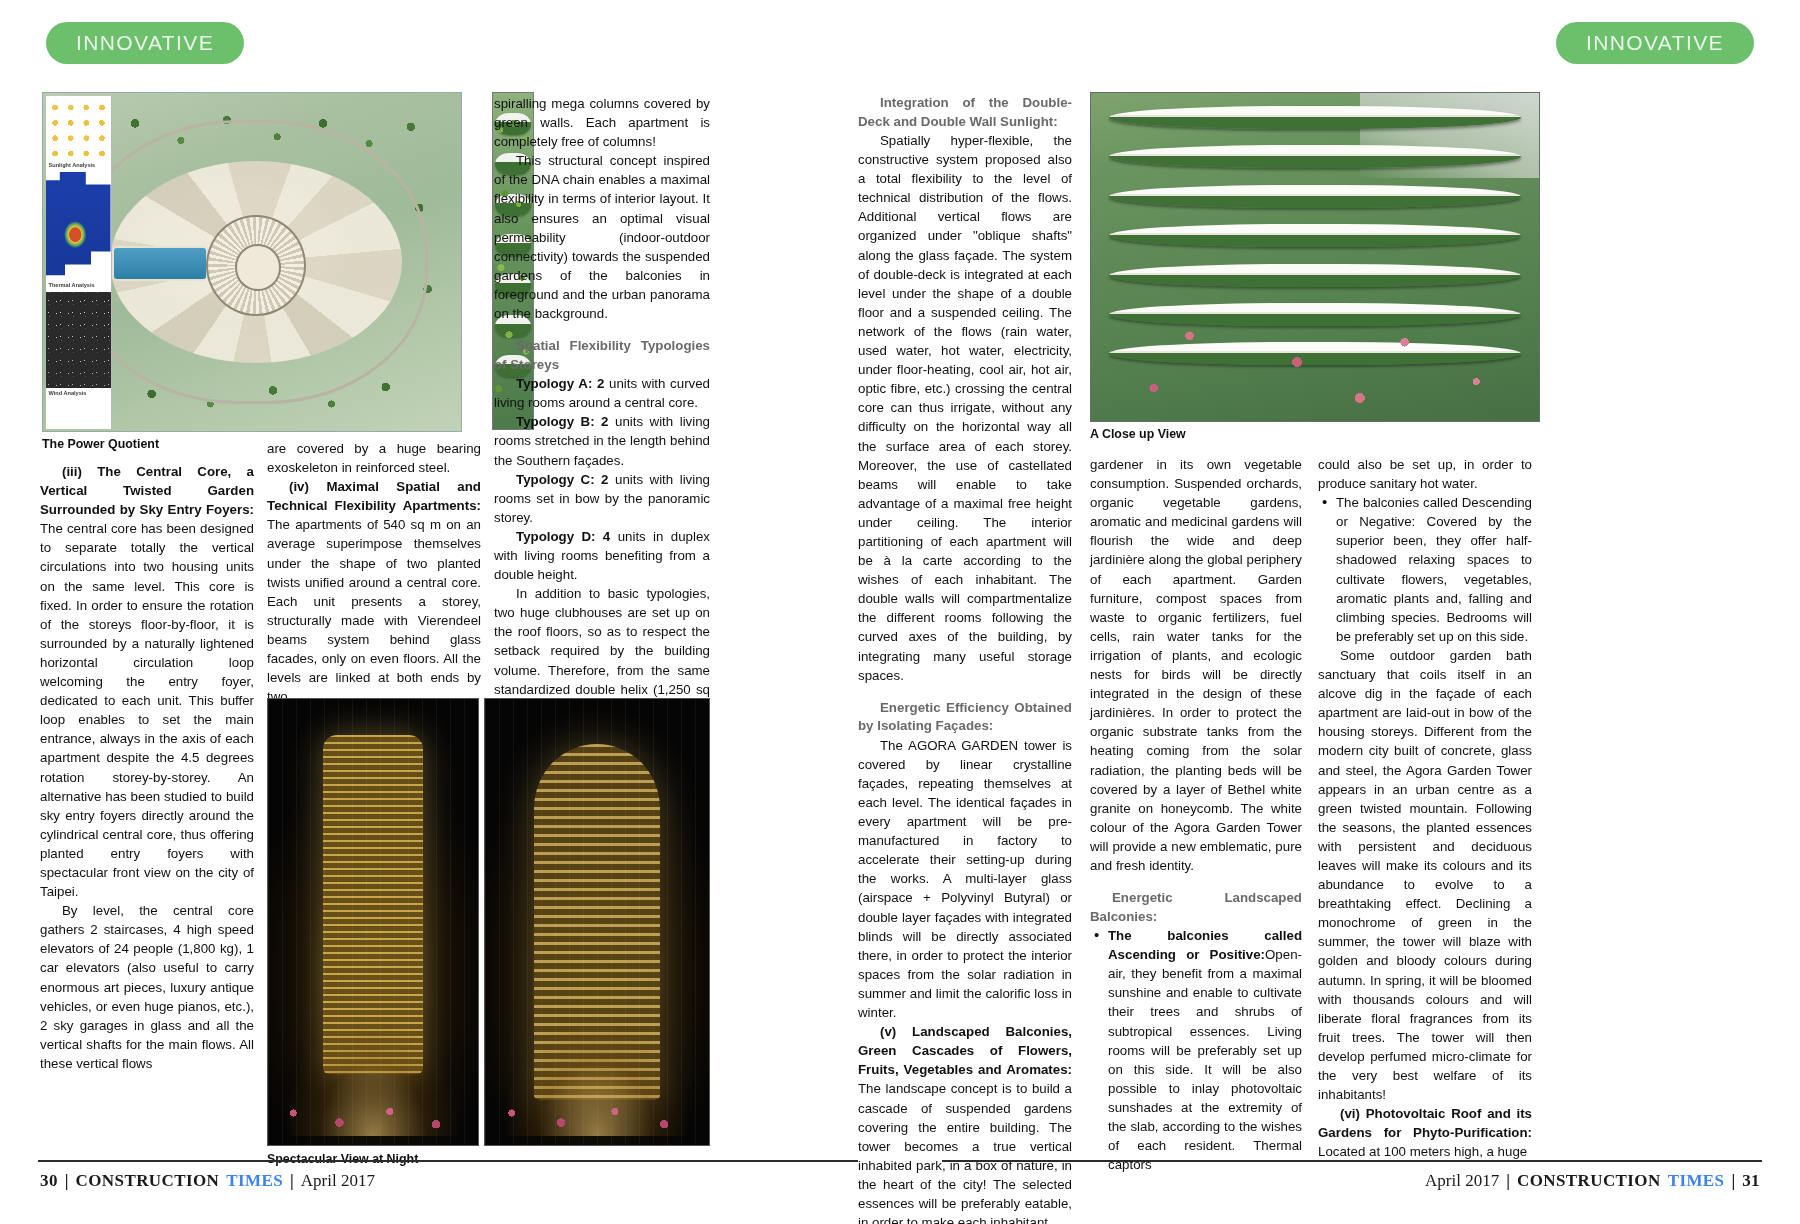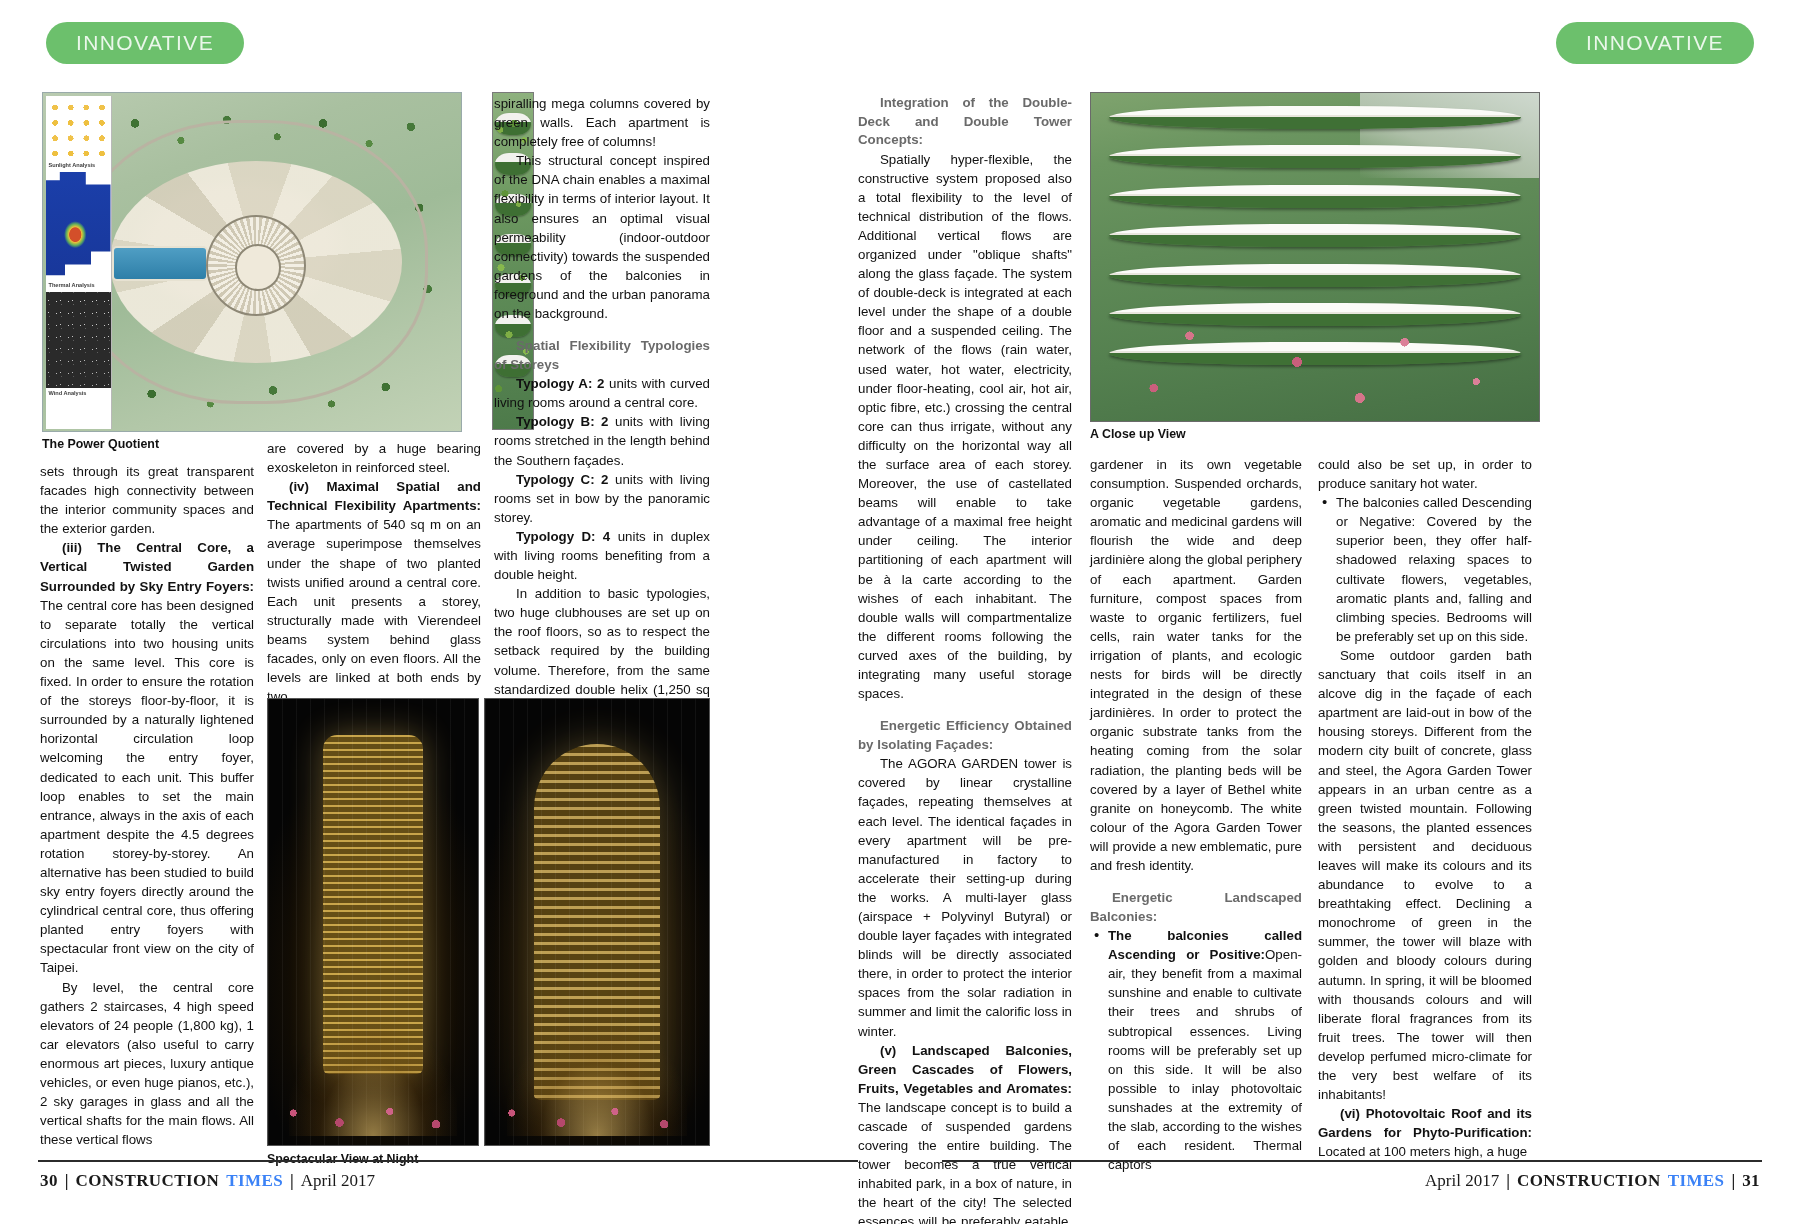--- a/index.html
+++ b/index.html
@@ -329,21 +329,20 @@
         <div class="aer-b" style="top:30%;"></div>
         <div class="aer-b" style="top:42%;"></div>
         <div class="aer-b" style="top:54%;"></div>
         <div class="aer-b" style="top:66%;"></div>
         <div class="aer-b" style="top:78%;"></div>
         <div class="aer-veg"></div>
       </div>
     </div>
 
     <div class="col" style="left:40px; top:462px; width:214px;">
-      <p class="noind">sets through its great transparent facades high connectivity between the interior community spaces and the exterior garden.</p>
       <p><b>(iii) The Central Core, a Vertical Twisted Garden Surrounded by Sky Entry Foyers:</b><span> The central core has been designed to separate totally the vertical circulations into two housing units on the same level. This core is fixed. In order to ensure the rotation of the storeys floor-by-floor, it is surrounded by a naturally lightened horizontal circulation loop welcoming the entry foyer, dedicated to each unit. This buffer loop enables to set the main entrance, always in the axis of each apartment despite the 4.5 degrees rotation storey-by-storey. An alternative has been studied to build sky entry foyers directly around the cylindrical central core, thus offering planted entry foyers with spectacular front view on the city of Taipei.</span></p>
       <p>By level, the central core gathers 2 staircases, 4 high speed elevators of 24 people (1,800 kg), 1 car elevators (also useful to carry enormous art pieces, luxury antique vehicles, or even huge pianos, etc.), 2 sky garages in glass and all the vertical shafts for the main flows. All these vertical flows</p>
     </div>
 
     <div class="col" style="left:267px; top:439px; width:214px;">
       <p class="noind">are covered by a huge bearing exoskeleton in reinforced steel.</p>
       <p><b>(iv) Maximal Spatial and Technical Flexibility Apartments:</b><span> The apartments of 540 sq m on an average superimpose themselves under the shape of two planted twists unified around a central core. Each unit presents a storey, structurally made with Vierendeel beams system behind glass facades, only on even floors. All the levels are linked at both ends by two</span></p>
     </div>
 
     <div class="col" style="left:494px; top:94px; width:216px;">
@@ -384,21 +383,21 @@
       <span class="bold">CONSTRUCTION</span>
       <span class="red">TIMES</span>
       <span class="sep">|</span>
       <span>April 2017</span>
     </div>
   </div>
 
   <div class="page page-right">
 
     <div class="col" style="left:-42px; top:94px; width:214px;">
-      <p class="head">Integration of the Double-Deck and Double Tower Concepts:</p>
+      <p class="head">Integration of the Double-Deck and Double Wall Sunlight:</p>
       <p>Spatially hyper-flexible, the constructive system proposed also a total flexibility to the level of technical distribution of the flows. Additional vertical flows are organized under "oblique shafts" along the glass façade. The system of double-deck is integrated at each level under the shape of a double floor and a suspended ceiling. The network of the flows (rain water, used water, hot water, electricity, under floor-heating, cool air, hot air, optic fibre, etc.) crossing the central core can thus irrigate, without any difficulty on the horizontal way all the surface area of each storey. Moreover, the use of castellated beams will enable to take advantage of a maximal free height under ceiling. The interior partitioning of each apartment will be à la carte according to the wishes of each inhabitant. The double walls will compartmentalize the different rooms following the curved axes of the building, by integrating many useful storage spaces.</p>
       <p class="head" style="margin-top:14px;">Energetic Efficiency Obtained by Isolating Façades:</p>
       <p>The AGORA GARDEN tower is covered by linear crystalline façades, repeating themselves at each level. The identical façades in every apartment will be pre-manufactured in factory to accelerate their setting-up during the works. A multi-layer glass (airspace + Polyvinyl Butyral) or double layer façades with integrated blinds will be directly associated there, in order to protect the interior spaces from the solar radiation in summer and limit the calorific loss in winter.</p>
       <p><b>(v) Landscaped Balconies, Green Cascades of Flowers, Fruits, Vegetables and Aromates:</b><span> The landscape concept is to build a cascade of suspended gardens covering the entire building. The tower becomes a true vertical inhabited park, in a box of nature, in the heart of the city! The selected essences will be preferably eatable, in order to make each inhabitant</span></p>
     </div>
 
     <div class="fig" id="fig-closeup" style="left:190px; top:92px; width:450px; height:330px;">
       <div class="frame">
         <div class="cu"></div>
         <div class="cu-sky"></div>

